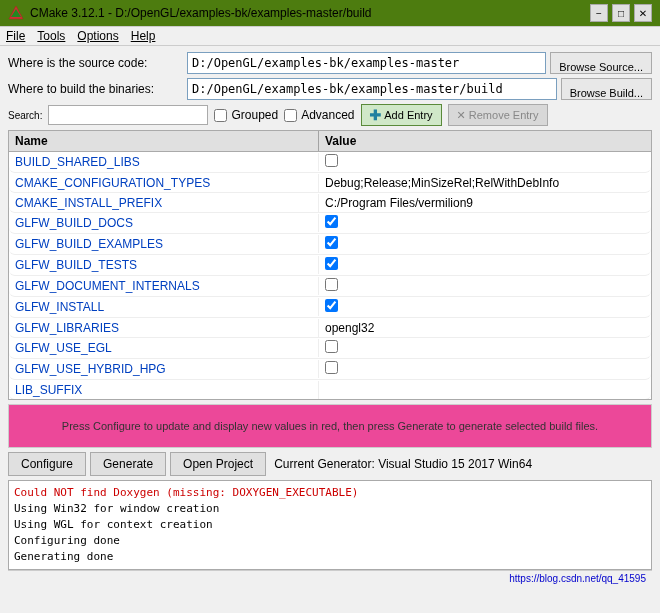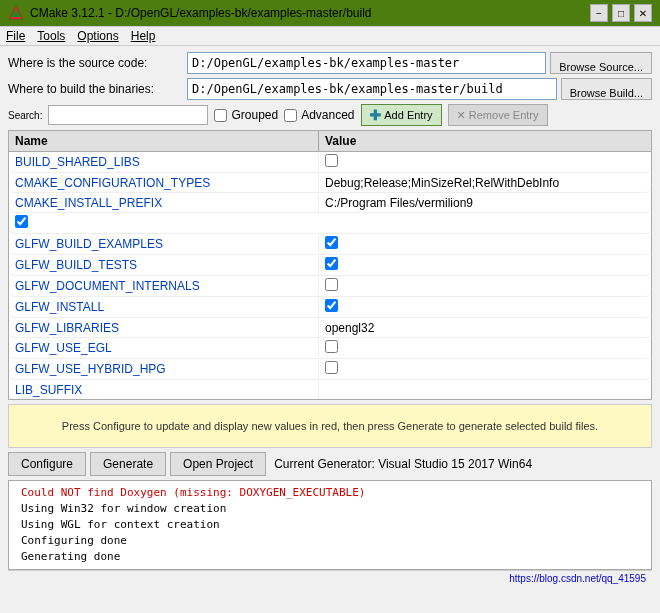--- a/index.html
+++ b/index.html
@@ -183,21 +183,21 @@
     }
     .cell-name.blue {
       color: #0040c0;
     }
     .cell-value {
       flex: 1;
       padding: 2px 6px;
       font-size: 12px;
     }
     .status-bar {
-      background: #fef9c3;
+      background: #ec4899;
       border: 1px solid #ccc;
       padding: 6px 8px;
       font-size: 11px;
       color: #333;
       text-align: center;
       margin-bottom: 4px;
       min-height: 44px;
       display: flex;
       align-items: center;
       justify-content: center;
@@ -219,21 +219,21 @@
     .generator-label {
       font-size: 12px;
       color: #000;
       margin-left: 4px;
     }
     .log-area {
       border: 1px solid #aaa;
       background: #fff;
       height: 90px;
       overflow-y: auto;
-      padding: 4px 12px;
+      padding: 4px 5px;
       font-size: 11px;
       font-family: monospace;
       position: relative;
     }
     .log-line {
       line-height: 16px;
     }
     .log-line.red { color: #cc0000; }
     .log-line.black { color: #000; }
     .log-footer {
@@ -324,20 +324,21 @@
         </div>
         <div class="table-row">
           <div class="cell-name blue">CMAKE_CONFIGURATION_TYPES</div>
           <div class="cell-value">Debug;Release;MinSizeRel;RelWithDebInfo</div>
         </div>
         <div class="table-row">
           <div class="cell-name blue">CMAKE_INSTALL_PREFIX</div>
           <div class="cell-value">C:/Program Files/vermilion9</div>
         </div>
         <div class="table-row">
+          <div class="cell-name blue">GLFW_BUILD_DOCS</div>
           <div class="cell-value"><input type="checkbox" checked="" style=""></div>
         </div>
         <div class="table-row">
           <div class="cell-name blue">GLFW_BUILD_EXAMPLES</div>
           <div class="cell-value"><input type="checkbox" checked="" style=""></div>
         </div>
         <div class="table-row">
           <div class="cell-name blue">GLFW_BUILD_TESTS</div>
           <div class="cell-value"><input type="checkbox" checked="" style=""></div>
         </div>

